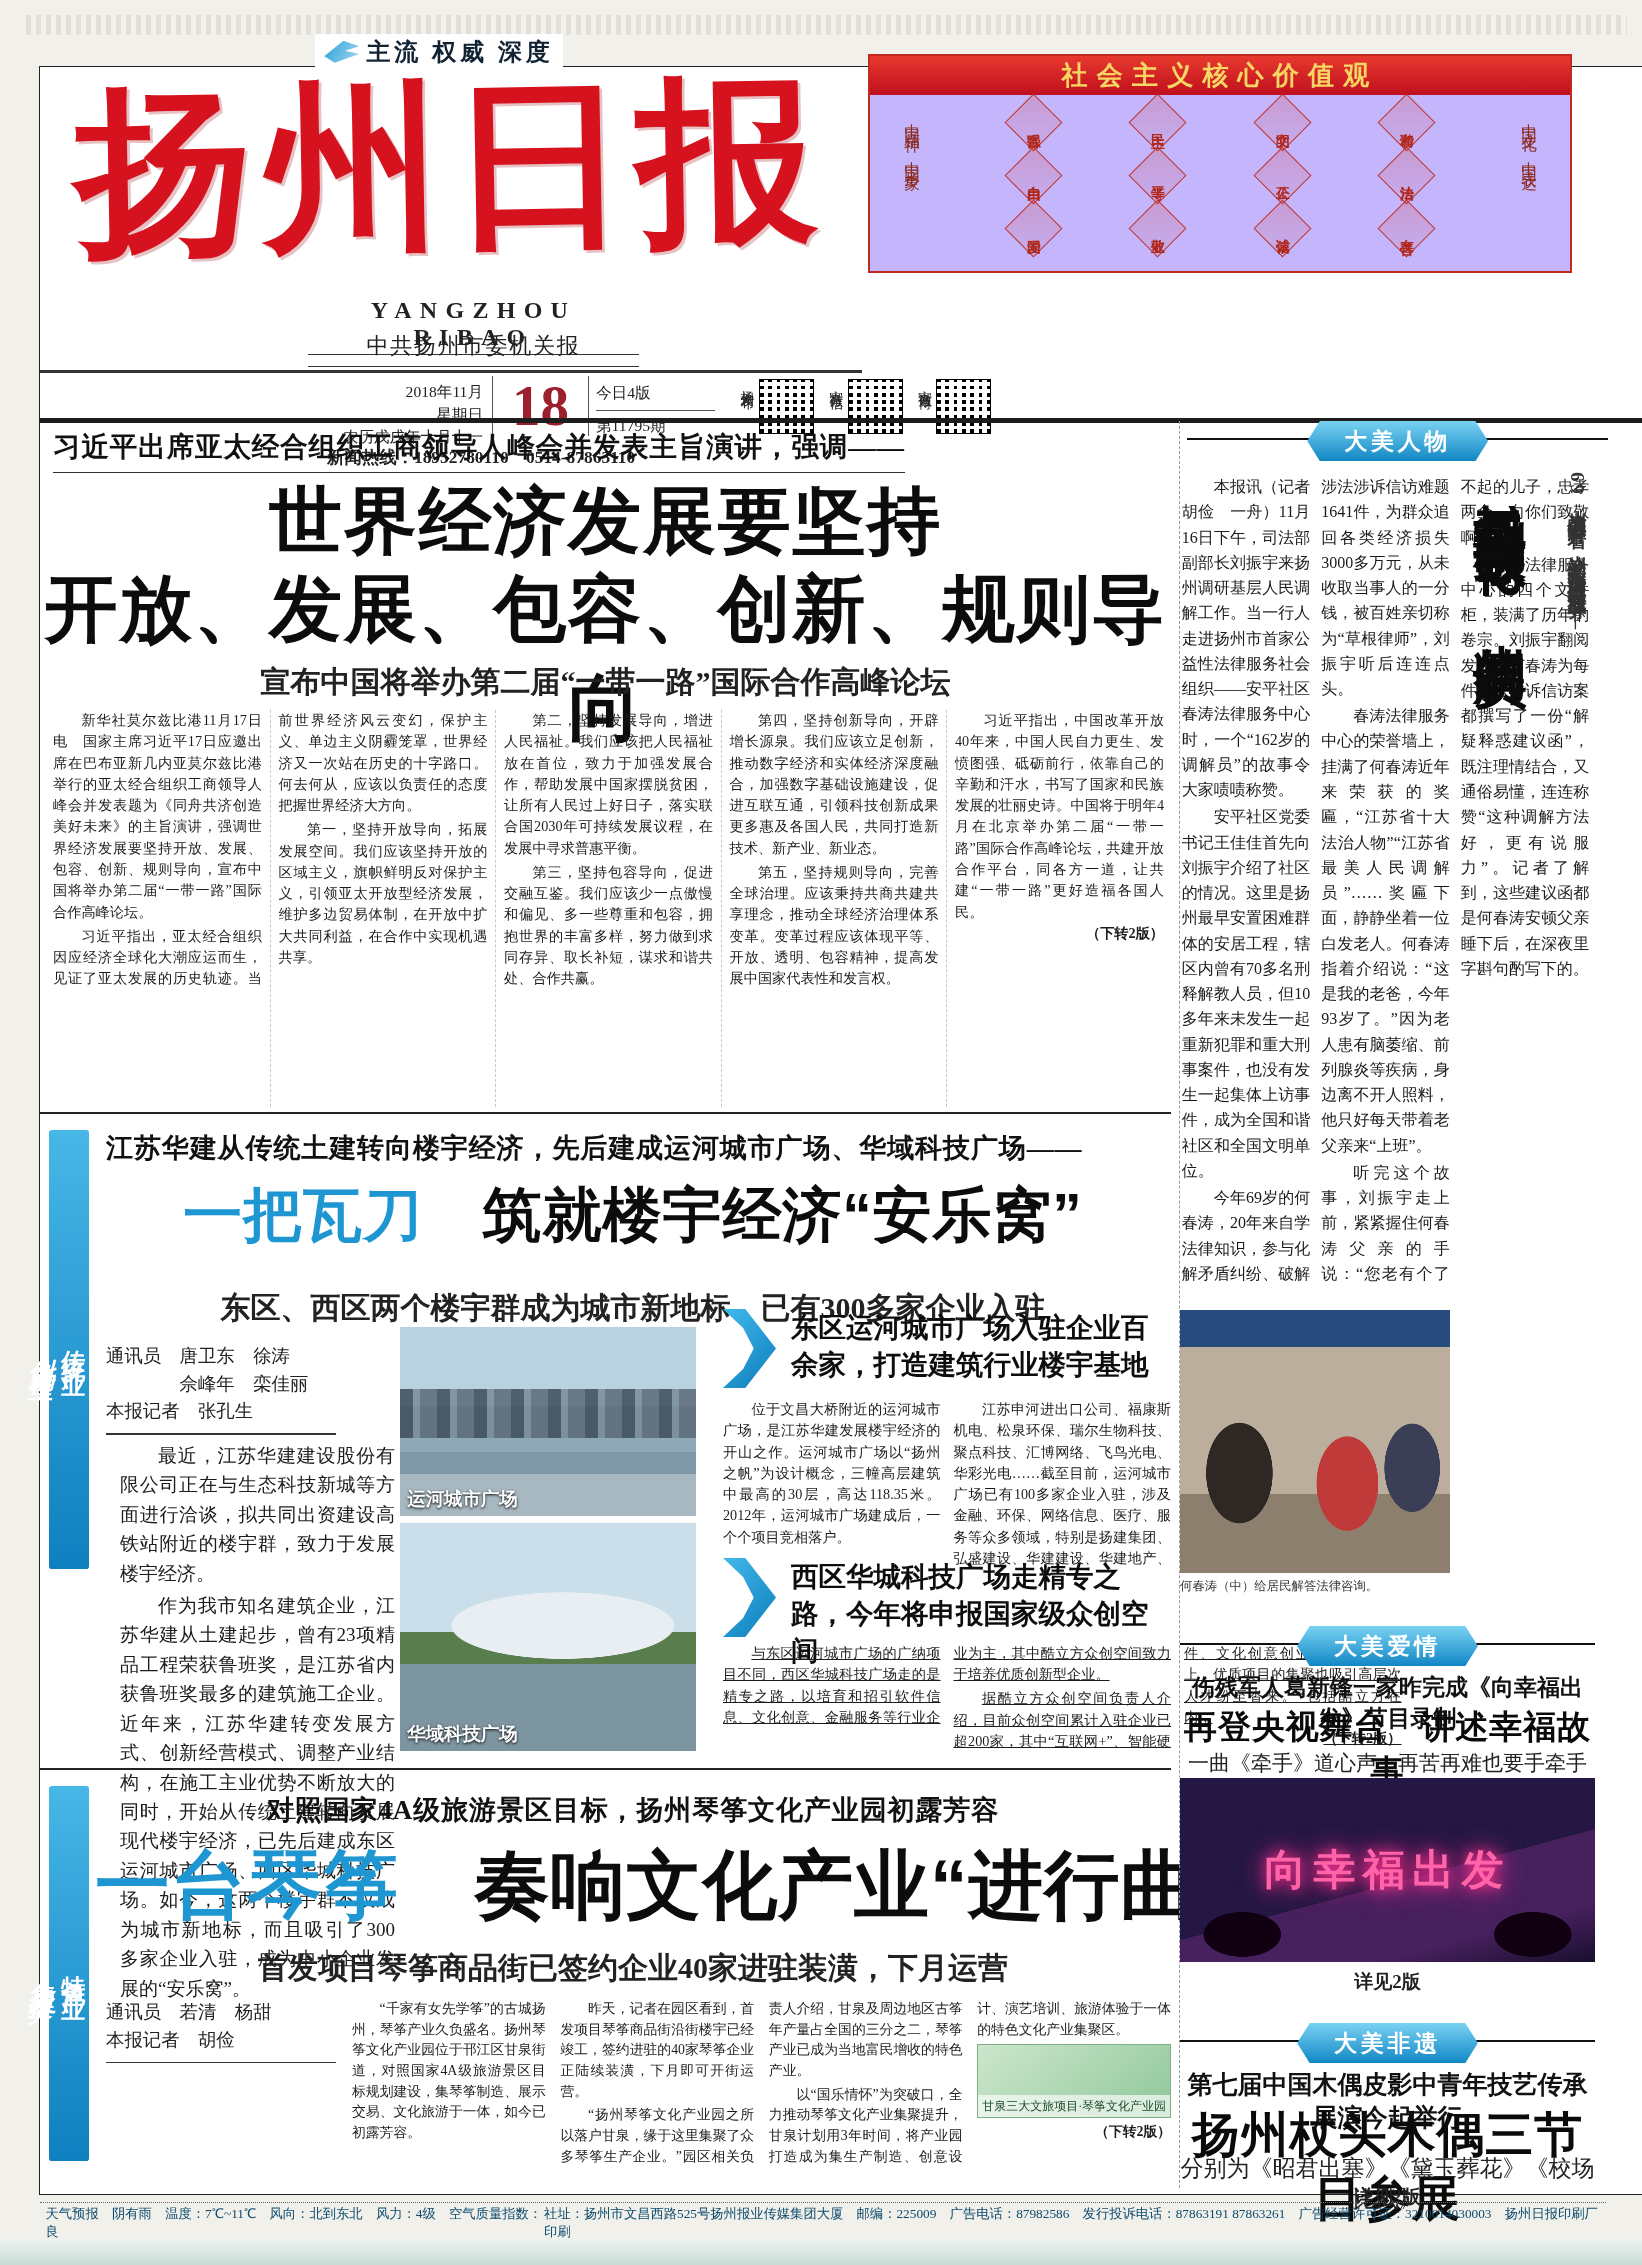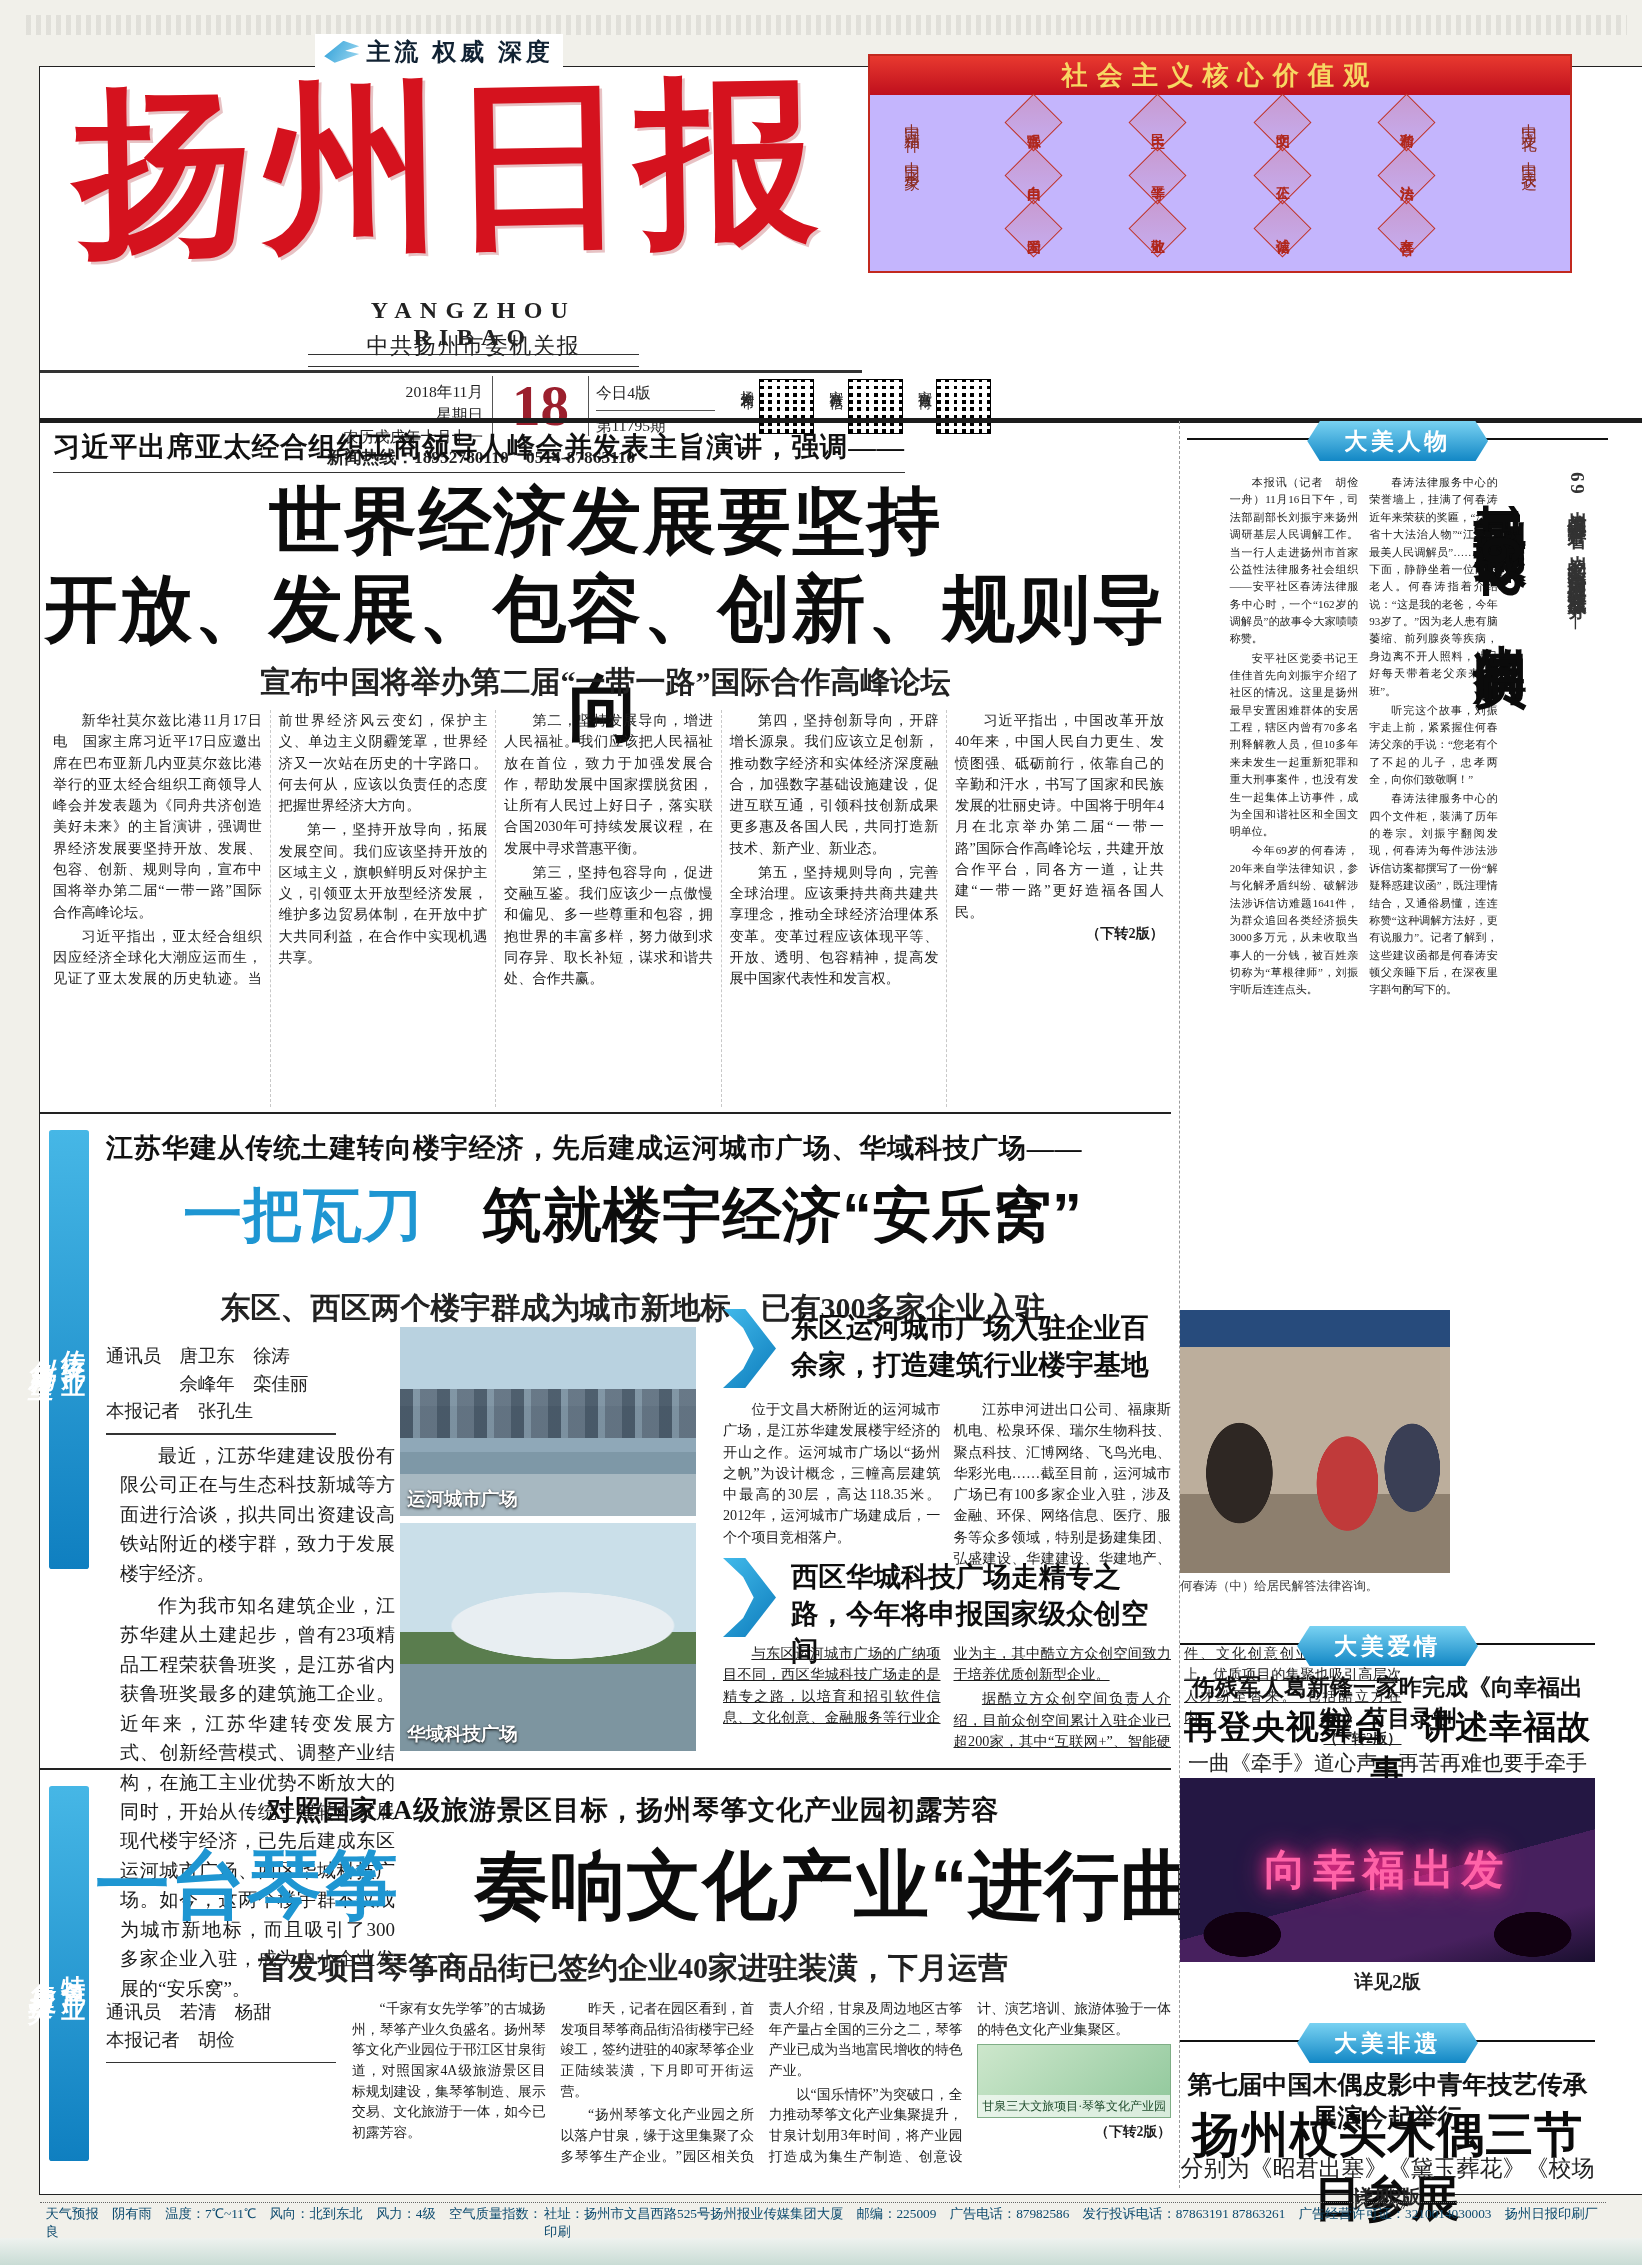--- a/index.html
+++ b/index.html
@@ -41,21 +41,21 @@
   .deck{position:absolute;left:0;width:1131px;text-align:center;font-weight:bold;font-size:30px;color:#222;}
   .body-cols{position:absolute;font-size:14.2px;line-height:1.5;text-align:justify;color:#1c1c1c;}
   .body-cols p{margin:0 0 2.8px;text-indent:2em;}
   .jump{text-align:right;font-weight:bold;text-indent:0 !important;}
   .rule-thin{position:absolute;height:1.8px;background:#222;}
   
   .rail{position:absolute;left:1139px;top:354px;width:429px;height:1767px;border-left:1.8px dashed #9a9a9a;padding-left:7.3px;box-sizing:border-box;}
   .badge{position:relative;text-align:center;height:37px;margin:0 0 5.5px;}
   .badge::before{content:"";position:absolute;left:0;right:0;top:17.4px;height:1.8px;background:#111;}
   .badge b{position:relative;display:inline-block;padding:4.6px 37px;background:linear-gradient(180deg,#79d2f2,#1287c5);color:#fff;font-family:"Liberation Sans",sans-serif;font-size:23px;letter-spacing:3.7px;clip-path:polygon(0 50%,7% 0,93% 0,100% 50%,93% 100%,7% 100%);}
-  .people-cols{position:absolute;left:1.8px;top:53px;width:268px;height:831px;font-size:11px;line-height:1.58;column-count:2;column-gap:11px;text-align:justify;margin-left:48px;}
+  .people-cols{position:absolute;left:1.8px;top:53px;width:268px;height:831px;font-size:16px;line-height:1.58;column-count:2;column-gap:11px;text-align:justify;}
   .people-cols p{margin:0 0 1.8px;text-indent:2em;}
   .vhead{position:absolute;left:281px;top:48px;height:1047px;writing-mode:vertical-rl;font-family:"Liberation Sans",sans-serif;font-weight:900;font-size:53px;color:#0b0b0b;letter-spacing:3.7px;line-height:1.5;}
   .vdeck{position:absolute;left:384px;top:51px;height:964px;writing-mode:vertical-rl;font-size:19px;font-weight:bold;color:#333;letter-spacing:2.8px;}
   .photo{position:relative;overflow:hidden;}
   .photo .cap-in{position:absolute;left:7.3px;bottom:5.5px;color:#fff;font-weight:bold;font-size:18.4px;text-shadow:0 0.9px 2.8px #000;}
   .p-office{position:absolute;left:0;top:889px;width:270px;height:263px;background:
     radial-gradient(ellipse 55px 83px at 22% 62%,#2e2723 0 60%,transparent 61%),
     radial-gradient(ellipse 51px 78px at 62% 66%,#c03a3a 0 60%,transparent 61%),
     radial-gradient(ellipse 46px 73px at 86% 60%,#3a3f55 0 60%,transparent 61%),
     linear-gradient(#274b7c 0 14%,#bcae9c 14% 70%,#8d7f6e 70% 100%);}

